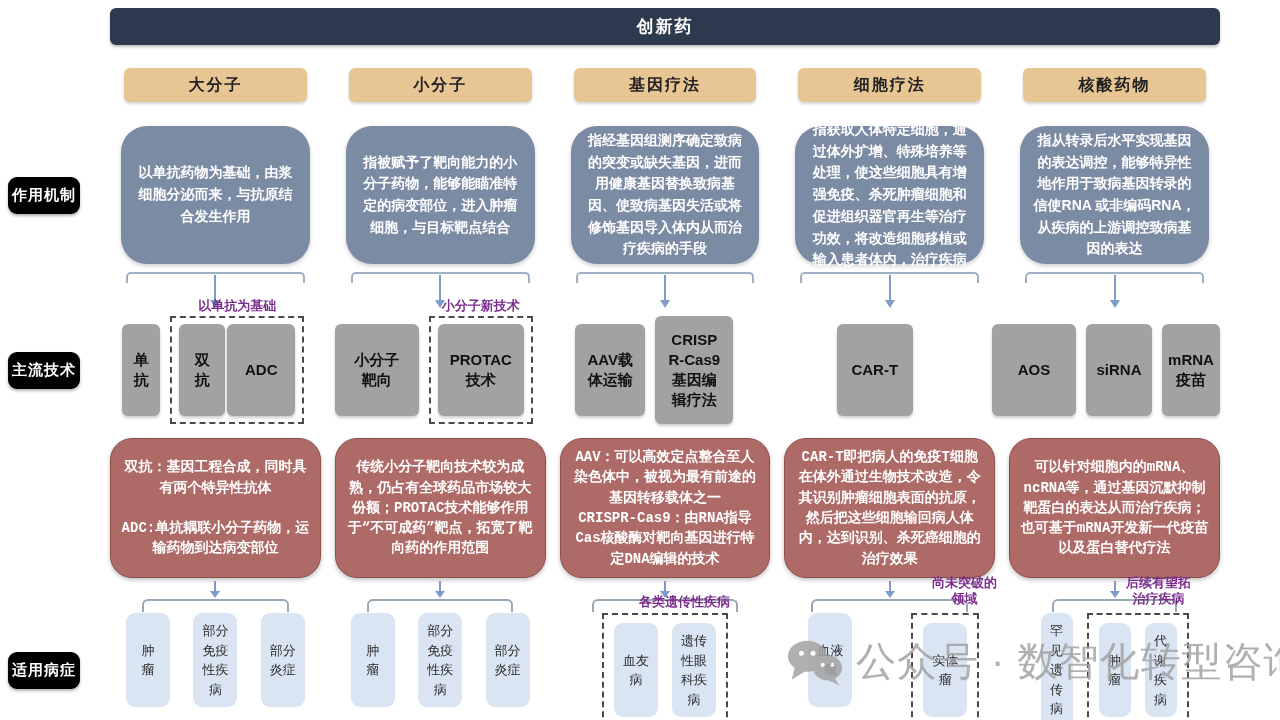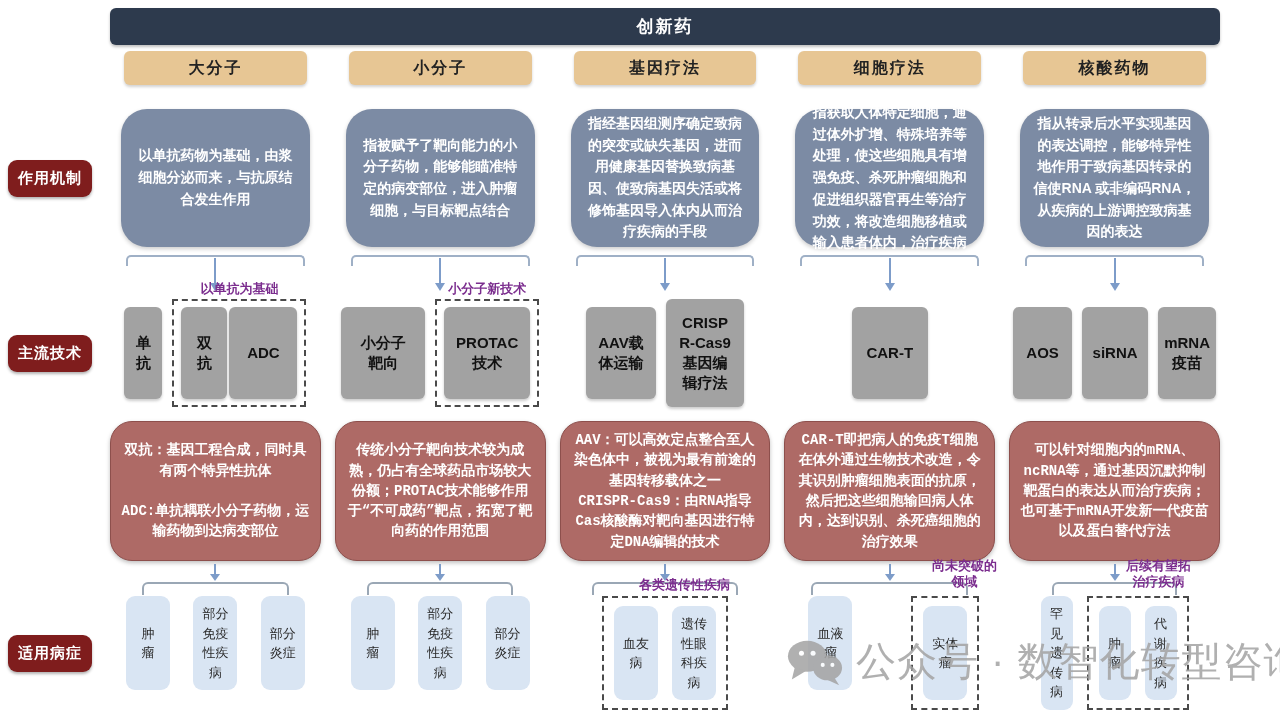--- a/index.html
+++ b/index.html
@@ -8,29 +8,29 @@
   .row { display:grid; grid-template-columns:96px repeat(5,1fr); column-gap:14px; padding-right:60px; }
 
   
   .row-top { margin-top:8px; }
   .topbar { grid-column:2/7; background:#2d3a4d; border-radius:6px; height:37px;
             display:flex; align-items:center; justify-content:center;
             color:#fff; font-weight:bold; font-size:17px; letter-spacing:2px;
             box-shadow:0 2px 3px rgba(0,0,0,.25); }
 
   
-  .row-colhead { margin-top:6px; }
+  .row-colhead { margin-top:23px; }
   .colhead { background:#e7c694; border-radius:6px; height:34px; margin:0 14px;
              display:flex; align-items:center; justify-content:center;
              color:#222; font-weight:bold; font-size:16px; letter-spacing:2px;
              box-shadow:0 2px 3px rgba(0,0,0,.18); }
 
   
-  .side { background:#7f1d1d; border-radius:9px; color:#fff; font-weight:bold;
-          font-size:15px; padding:9px 4px; width:84px; text-align:center;
+  .side { background:#000000; border-radius:9px; color:#fff; font-weight:bold;
+          font-size:15px; padding:9px 4px; width:72px; text-align:center;
           align-self:center; justify-self:start; margin-left:8px; letter-spacing:1px;
           box-shadow:0 2px 3px rgba(0,0,0,.3); box-sizing:border-box; }
 
   
   .row-mech { margin-top:24px; }
   .mech { background:#7c8ba4; border-radius:26px; margin:0 11px; height:138px;
           color:#fff; font-weight:bold; font-size:14px; line-height:1.55;
           display:flex; align-items:center; justify-content:center; text-align:center;
           padding:10px 12px; box-sizing:border-box; box-shadow:0 2px 4px rgba(0,0,0,.2); }
 
@@ -179,21 +179,21 @@
 R-Cas9
 基因编
 辑疗法</div>
     </div>
 
     <div class="techcell">
       <div class="tech" style="width:76px;">CAR-T</div>
     </div>
 
     <div class="techcell">
-      <div class="tech" style="width:59px;">AOS</div>
+      <div class="tech" style="width:84px;">AOS</div>
       <div class="tech" style="width:66px;">siRNA</div>
       <div class="tech" style="width:58px;">mRNA
 疫苗</div>
     </div>
   </div>
 
   <div class="row row-detail">
     <div></div>
     <div class="detail">双抗：基因工程合成，同时具有两个特异性抗体
 

